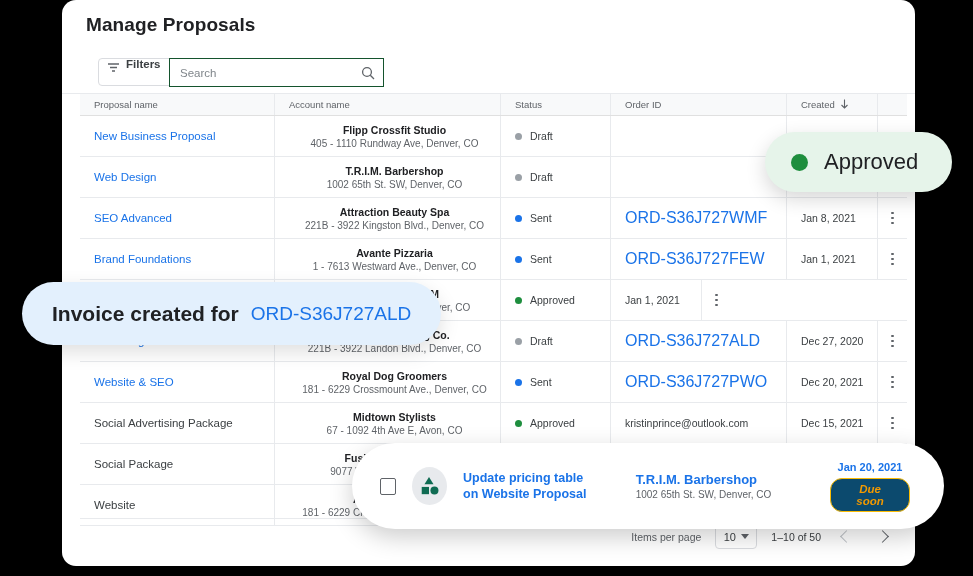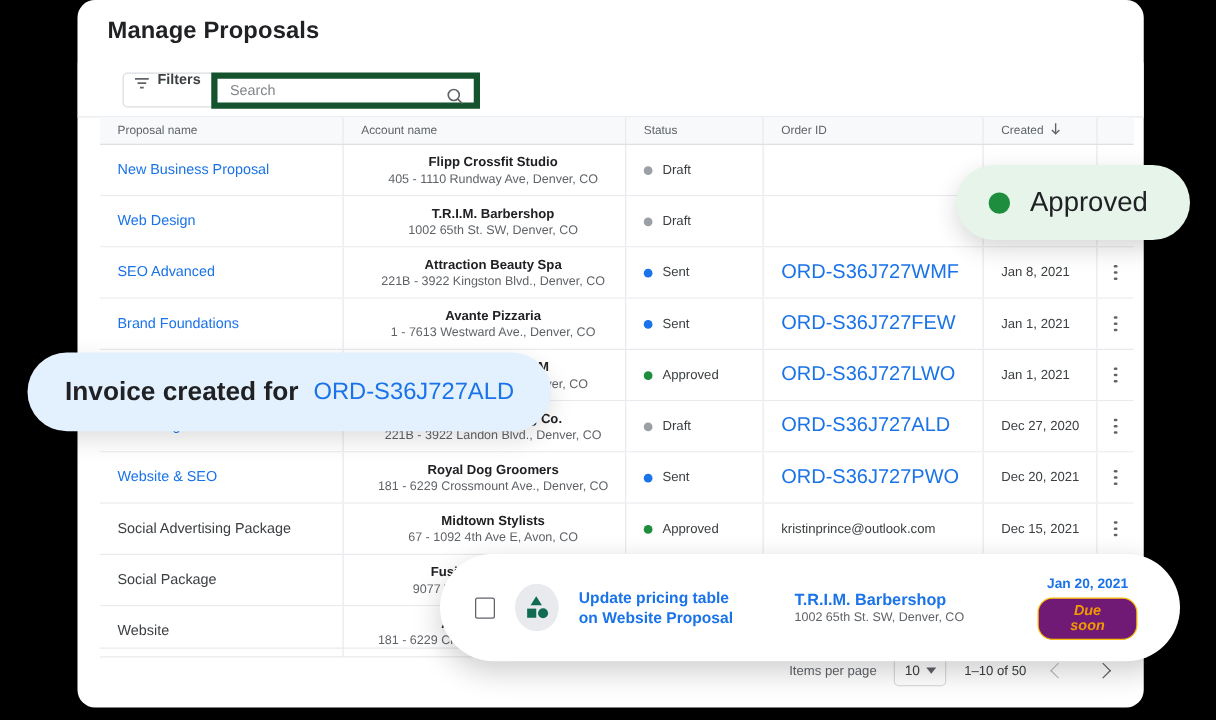--- a/index.html
+++ b/index.html
@@ -41,21 +41,21 @@
     display: flex; align-items: center; gap: 6px;
     border: 1px solid #dadce0; border-radius: 4px;
     background: #fff; cursor: pointer;
   }
   .filters-btn .lbl { font-size: 11.5px; font-weight: bold; color: #3c4043; }
   .filter-icon { display:block; width:13px; height:11px; }
 
   .search-wrap {
     position: absolute; left: 107px; top: 8px;
     width: 215px; height: 29px;
-    border: 5px solid #14532d; border-radius: 0;
+    border: 1px solid #14532d; border-radius: 0;
     background: #fff; display:flex; align-items:center;
   }
   .search-input {
     border: none; outline: none; background: transparent;
     font-family: "Liberation Sans", sans-serif;
     font-size: 11.5px; color: #3c4043;
     padding: 0 26px 0 10px; width: 100%; height: 100%;
   }
   .search-input::placeholder { color: #80868b; }
   .search-icon { position:absolute; right:8px; top:7px; width:14px; height:14px; }
@@ -151,21 +151,21 @@
     margin-left:16px; width:180px;
     font-size:12.5px; font-weight:bold; color:#1a73e8; line-height:16px; cursor:pointer;
   }
   .task-acct { margin-left:6px; width:210px; }
   .task-acct .n { font-size:13px; font-weight:bold; color:#1a73e8; line-height:17px; cursor:pointer; }
   .task-acct .a { font-size:10px; color:#5f6368; line-height:14px; }
   .task-right { margin-left:auto; margin-right:34px; text-align:center; }
   .task-date { font-size:11px; font-weight:bold; color:#1a73e8; margin-bottom:5px; }
   .task-badge {
     display:inline-block; padding:4px 16px; border-radius:12px;
-    border:1px solid #fbbc04; color:#f29900; background:#701a75;
+    border:1px solid #fbbc04; color:#f29900; background:#0c4a6e;
     font-size:11.5px; font-style:italic; font-weight:bold;
   }
 </style>
 </head>
 <body>
 
 <div id="stage">
 
   <div class="card">
 
@@ -312,23 +312,20 @@
             <div class="cell c-acct acct-box">
               <div class="acct-name">Bloom Interiors M</div>
               <div class="acct-addr">88 - 4102 Harbor Rd., Denver, CO</div>
             </div>
             <div class="cell c-status">
               <div class="status-wrap">
                 <span class="dot" style="background: rgb(30, 142, 62);"></span>
                 <span class="status-lbl">Approved</span>
               </div>
             </div>
-            <div class="cell c-order">
-              <span class="order-link">ORD-S36J727LWO</span>
-            </div>
             <div class="cell c-created">
               <span class="created-lbl">Jan 1, 2021</span>
             </div>
             <div class="cell c-menu">
               <div class="kebab">
                 <i></i>
                 <i></i>
                 <i></i>
               </div>
             </div>

